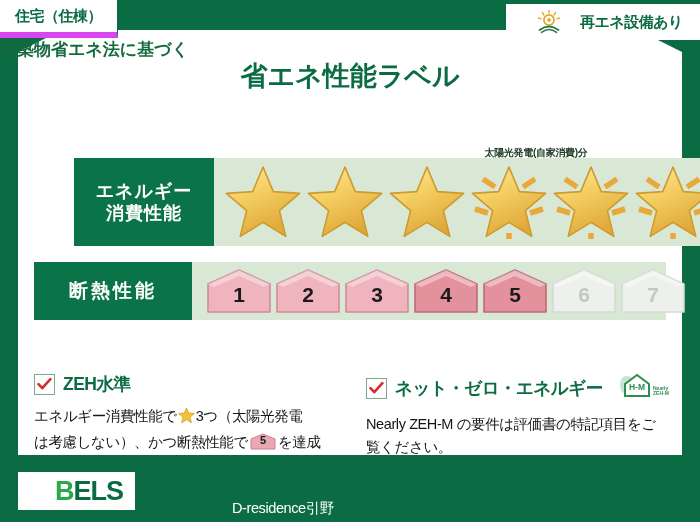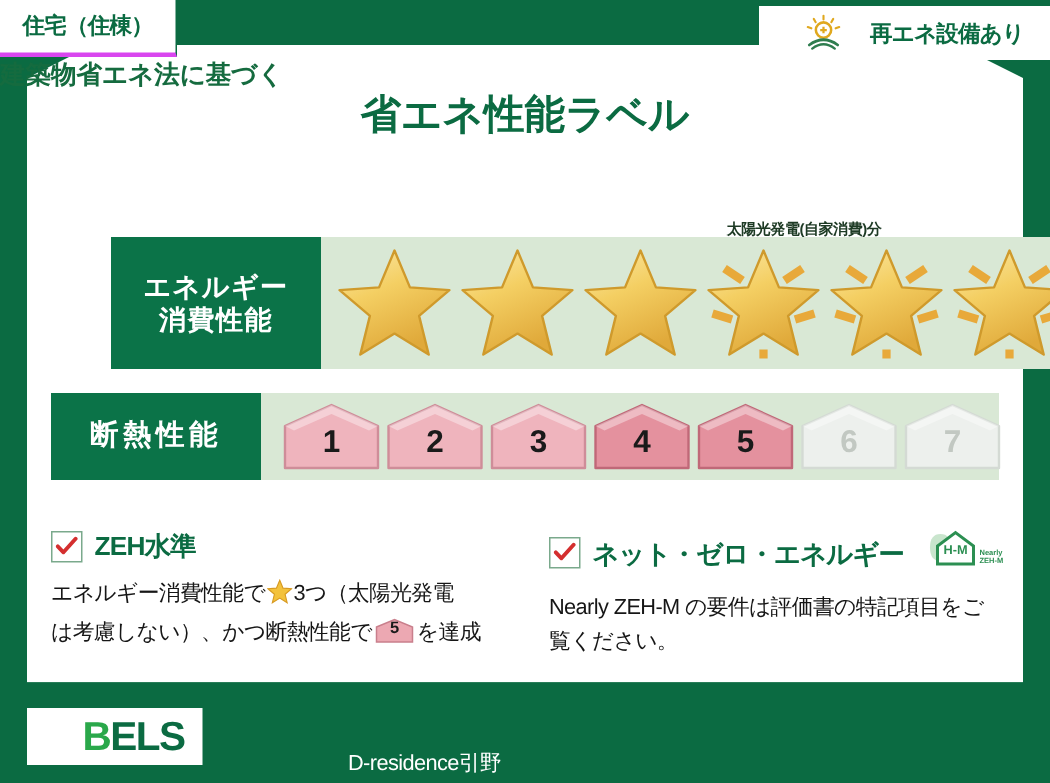--- a/index.html
+++ b/index.html
@@ -16,21 +16,21 @@
   }
 
   
   .house-type-tag {
     position: absolute;
     left: 0; top: 0;
     width: 118px; height: 38px;
     background: #ffffff;
     display: flex; align-items: center; justify-content: center;
     border-right: 1px solid #0b6b42;
-    border-bottom: 3px solid #d946ef;
+    border-bottom: 6px solid #d946ef;
   }
   .house-type-tag span {
     color: #0b6b42; font-weight: bold; font-size: 15px;
     letter-spacing: -0.5px;
   }
 
   
   .renew-badge {
     position: absolute;
     right: 0; top: 4px;
@@ -87,21 +87,21 @@
   #row-energy .perf-label { width: 140px; font-size: 18px; }
   #star-strip {
     position: absolute; inset: 0;
     display: flex; align-items: center;
     padding-left: 8px;
   }
   .star-cell { width: 82px; height: 78px; position: relative; flex: 0 0 82px; }
 
   
   #row-insul { left: 34px; top: 262px; width: 632px; height: 58px; }
-  #row-insul .perf-label { width: 140px; font-size: 19px; letter-spacing: 3px; }
+  #row-insul .perf-label { width: 158px; font-size: 19px; letter-spacing: 3px; }
   #house-strip {
     position: absolute; inset: 0;
     display: flex; align-items: center;
     padding-left: 14px; gap: 3px;
   }
   .house-cell {
     width: 66px; height: 46px; position: relative;
     display: flex; align-items: flex-end; justify-content: center;
     flex: 0 0 66px;
   }
@@ -123,21 +123,21 @@
     letter-spacing: -0.3px;
     margin-bottom: 2px;
   }
   .solar-note .sn-bracket {
     height: 9px;
     border: 1.5px solid #4a6b52;
     border-bottom: none;
   }
 
   
-  .col { position: absolute; top: 352px; }
+  .col { position: absolute; top: 372px; }
   #col-left  { left: 34px;  width: 300px; }
   #col-right { left: 366px; width: 300px; }
 
   .col-head { display: flex; align-items: center; gap: 8px; margin-bottom: 9px; }
   .check-box {
     width: 21px; height: 21px; flex: 0 0 21px;
     border: 1.5px solid #7aa98c; background: #fff;
     position: relative;
   }
   .check-box svg { position: absolute; left: 2px; top: 2px; }

